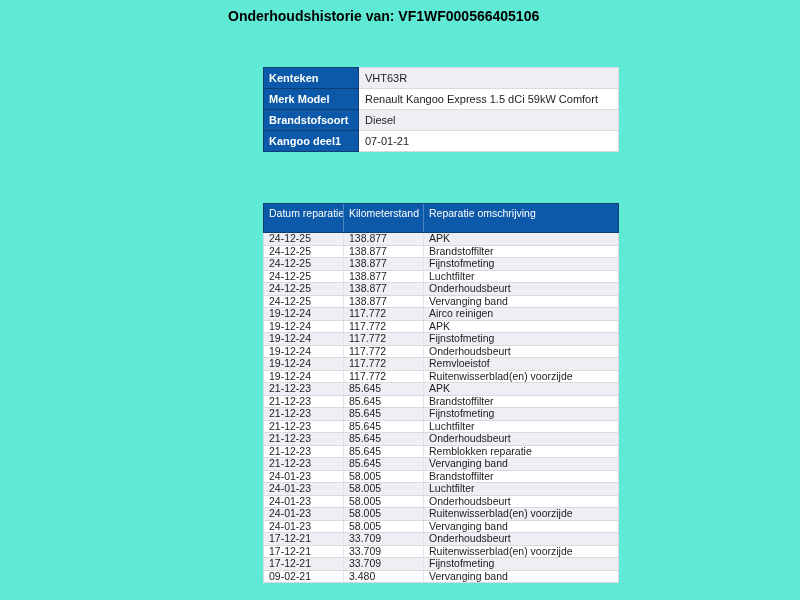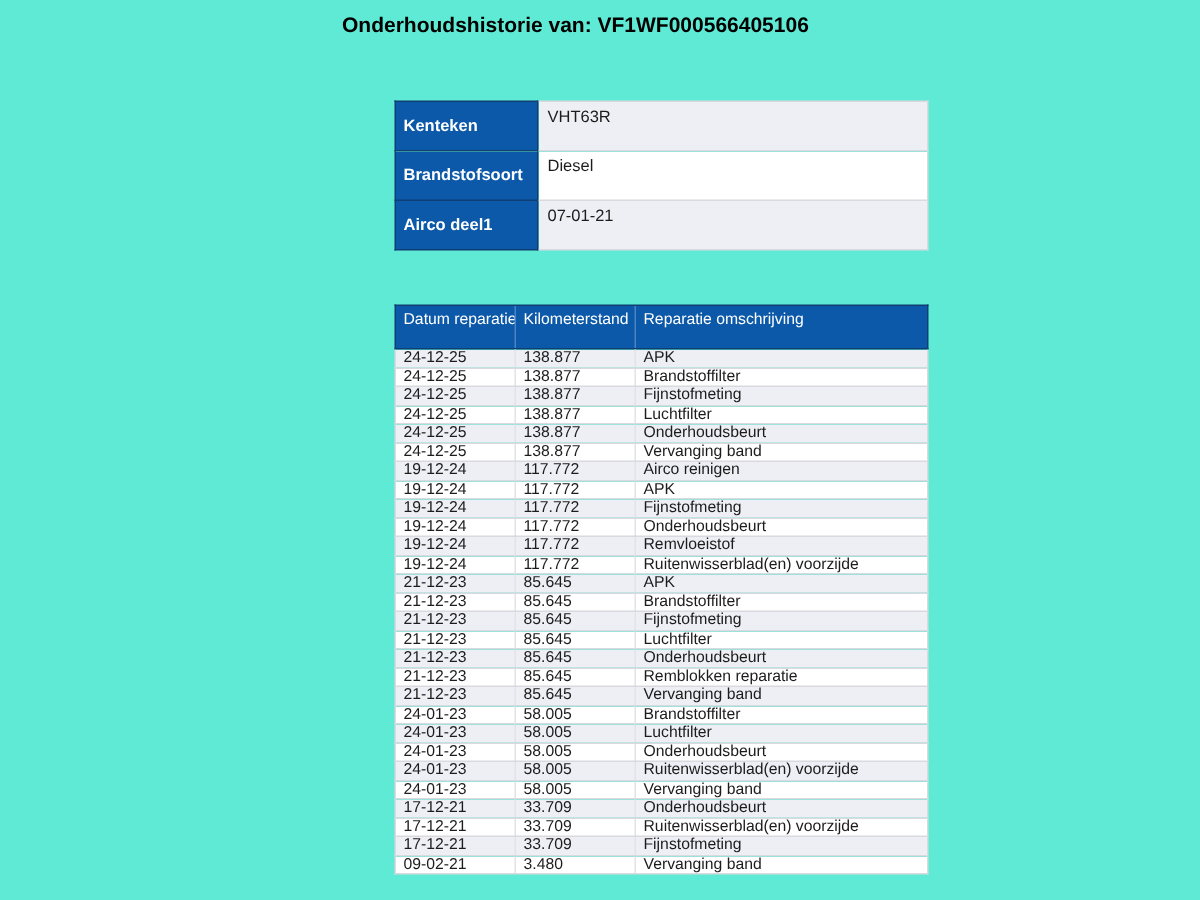--- a/index.html
+++ b/index.html
@@ -39,21 +39,21 @@
     height: 20px;
     padding: 0 0 0 5px;
     border: 1px solid var(--header-border, #0e3e72);
     white-space: nowrap;
     overflow: hidden;
   }
   .info-table td {
     font-size: 11px;
     color: var(--text, #1c1c1c);
     height: 20px;
-    padding: 0 0 12px 6px;
+    padding: 0 0 0 6px;
     border: 1px solid var(--row-border, #d9d9df);
     white-space: nowrap;
     overflow: hidden;
   }
   .info-table tr:nth-child(odd) td { background: var(--row-alt, #eeeef5); }
   .info-table tr:nth-child(even) td { background: #ffffff; }
 
   
   .history-table {
     position: absolute;
@@ -105,25 +105,29 @@
     <colgroup>
         <col style="width:95px">
         <col style="width:260px">
       </colgroup>
     <tbody id="info-body">
         <tr>
           <th>Kenteken</th>
           <td>VHT63R</td>
         </tr>
         <tr>
+          <th>Merk Model</th>
+          <td>Renault Kangoo Express 1.5 dCi 59kW Comfort</td>
+        </tr>
+        <tr>
           <th>Brandstofsoort</th>
           <td>Diesel</td>
         </tr>
         <tr>
-          <th>Airco deel1</th>
+          <th>Kangoo deel1</th>
           <td>07-01-21</td>
         </tr>
       </tbody>
   </table>
 
   <table class="history-table">
     <colgroup>
         <col style="width:80px">
         <col style="width:80px">
         <col style="width:195px">

